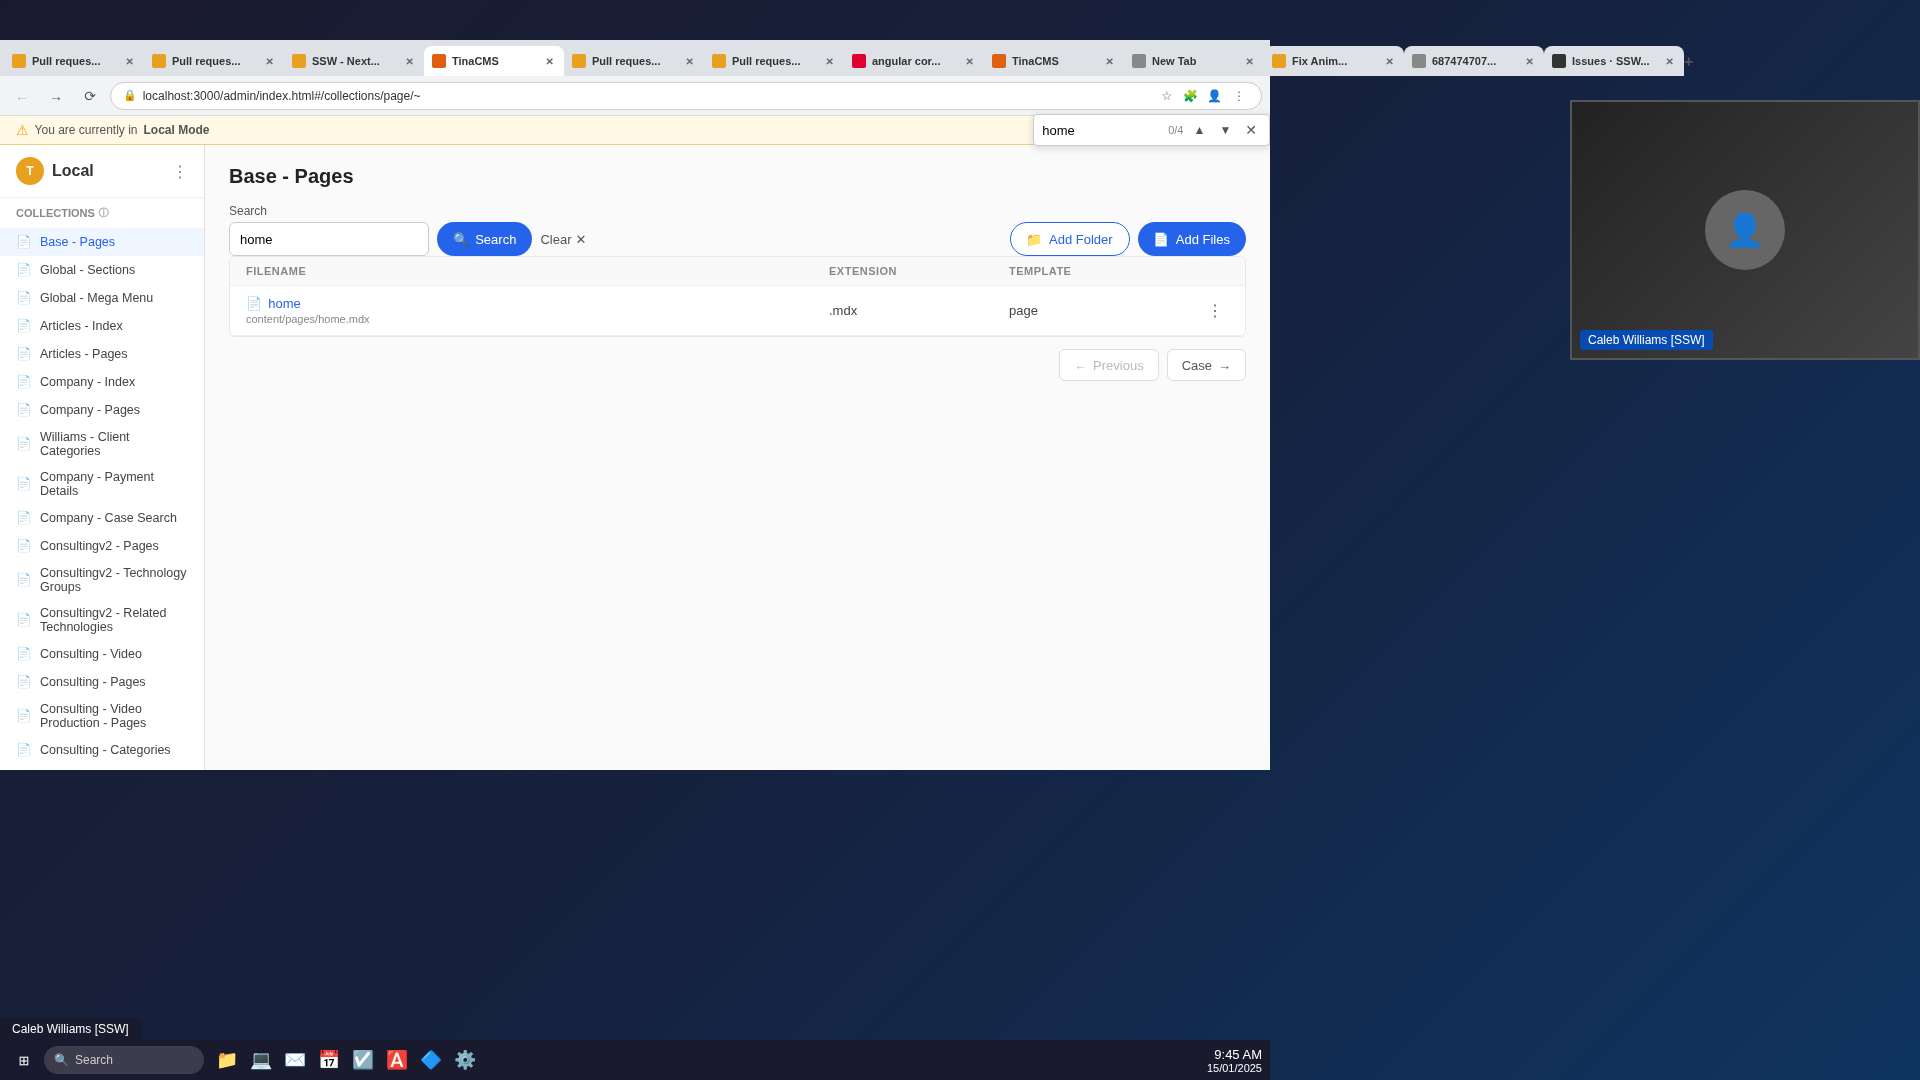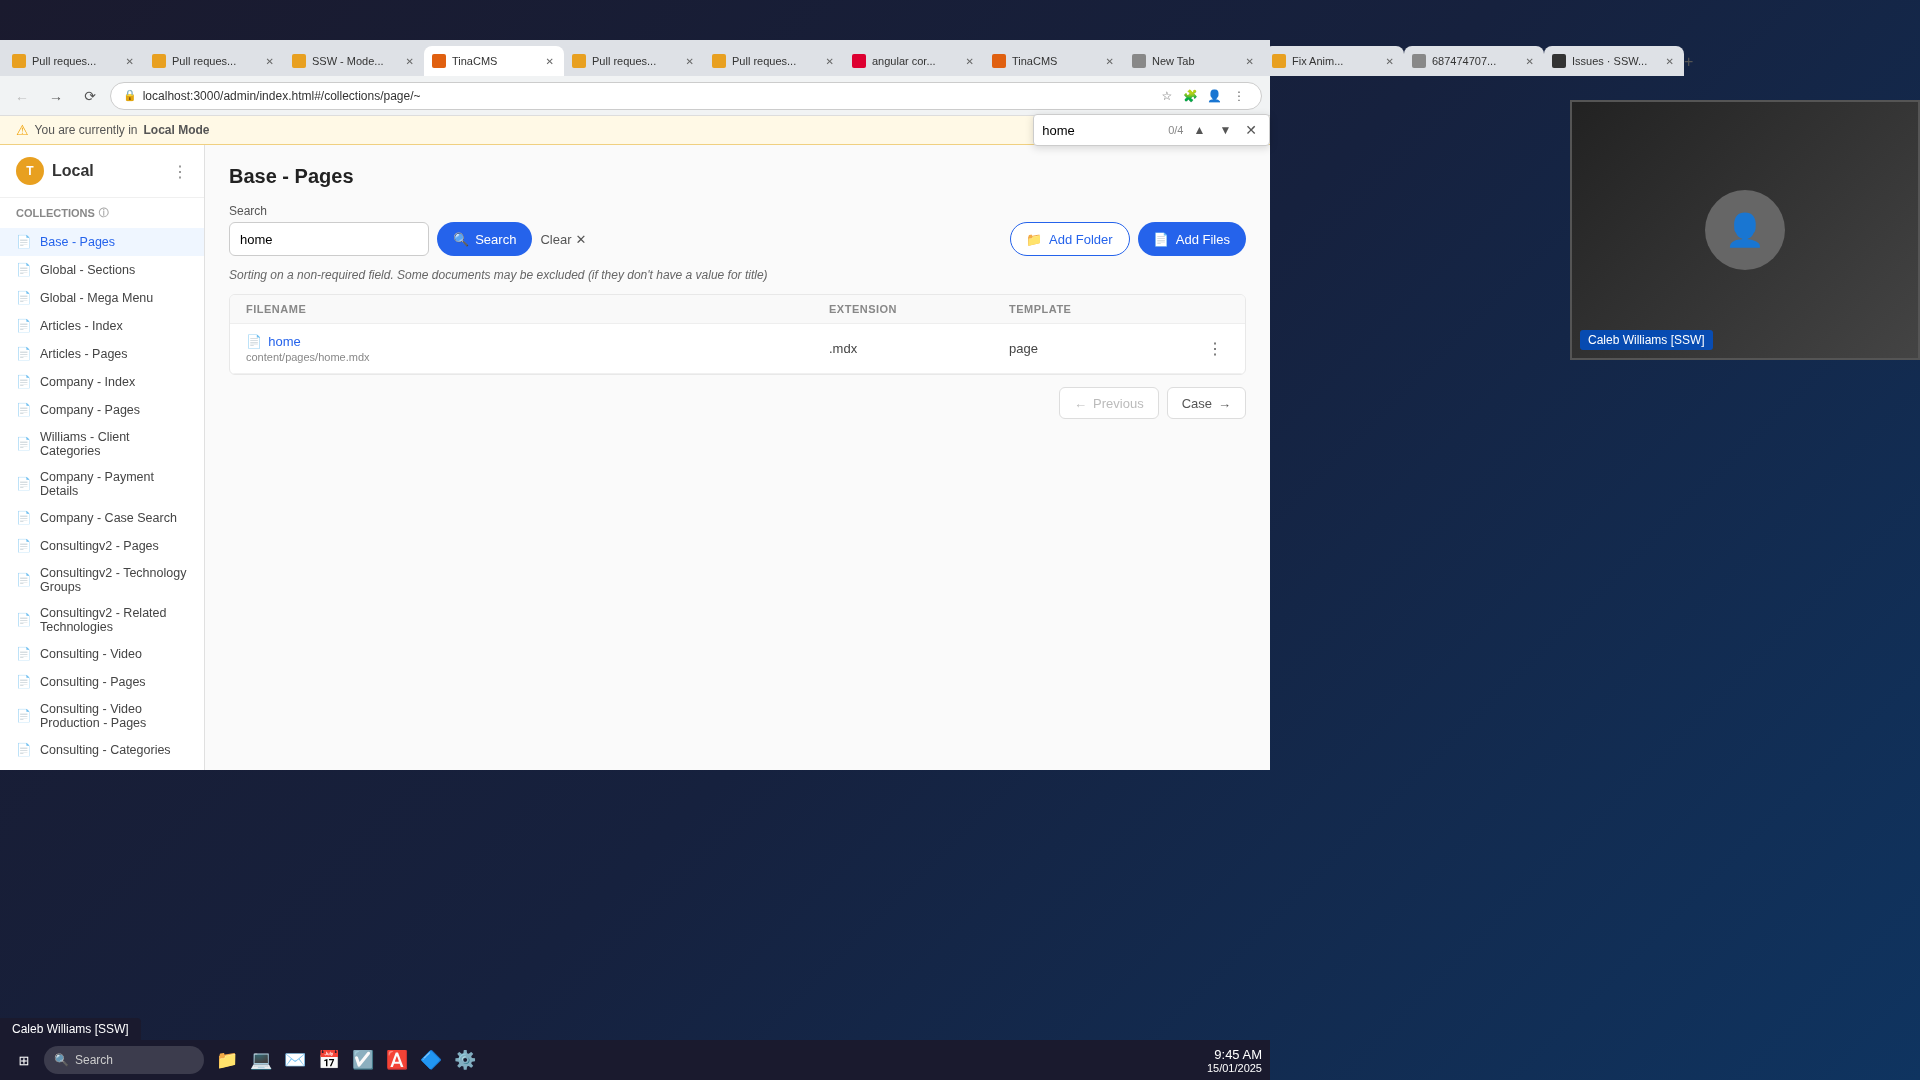--- a/index.html
+++ b/index.html
@@ -1,19 +1,19 @@
 <!DOCTYPE html>
 <html><head>
   <meta charset="utf-8">
   <style>
     * { box-sizing: border-box; margin: 0; padding: 0; }
     body { font-family: -apple-system, BlinkMacSystemFont, 'Segoe UI', sans-serif; font-size: 13px; background: #f0f0f0; overflow: hidden; height: 1080px; width: 1920px; }
 
     
-    .tab-bar { height: 36px; background: #dee1e6; display: flex; align-items: flex-end; padding-left: 4px; flex-shrink: 0; }
+    .tab-bar { height: 36px; background: #dee1e6; display: flex; align-items: flex-end; padding-left: 4px; flex-shrink: 0; font-weight: bold; }
     .tab { height: 30px; display: flex; align-items: center; padding: 0 8px; font-size: 12px; border-radius: 8px 8px 0 0; background: #dee1e6; color: #333; gap: 6px; min-width: 140px; max-width: 180px; position: relative; cursor: pointer; }
     .tab.active { background: #fff; }
     .tab-favicon { width: 14px; height: 14px; border-radius: 2px; flex-shrink: 0; }
     .tab-title { overflow: hidden; text-overflow: ellipsis; white-space: nowrap; flex: 1; font-size: 11px; }
     .tab-close { font-size: 10px; color: #666; cursor: pointer; padding: 2px; border-radius: 3px; flex-shrink: 0; }
     .new-tab-btn { width: 28px; height: 28px; display: flex; align-items: center; justify-content: center; font-size: 16px; color: #555; cursor: pointer; }
 
     
     .address-bar { height: 40px; background: #f1f3f4; display: flex; align-items: center; padding: 0 8px; gap: 6px; border-bottom: 1px solid #ddd; flex-shrink: 0; }
     .nav-btn { width: 28px; height: 28px; display: flex; align-items: center; justify-content: center; border-radius: 50%; color: #555; cursor: pointer; font-size: 14px; }
@@ -122,21 +122,21 @@
     <span class="tab-title">Pull reques...</span>
     <span class="tab-close">✕</span>
   </div>
           <div class="tab">
     <div class="tab-favicon" style="background:#e8a020;"></div>
     <span class="tab-title">Pull reques...</span>
     <span class="tab-close">✕</span>
   </div>
           <div class="tab">
     <div class="tab-favicon" style="background:#e8a020;"></div>
-    <span class="tab-title">SSW - Mode...</span>
+    <span class="tab-title">SSW - Next...</span>
     <span class="tab-close">✕</span>
   </div>
           <div class="tab active">
     <div class="tab-favicon" style="background:#e06010;"></div>
     <span class="tab-title">TinaCMS</span>
     <span class="tab-close">✕</span>
   </div>
           <div class="tab">
     <div class="tab-favicon" style="background:#e8a020;"></div>
     <span class="tab-title">Pull reques...</span>
@@ -317,21 +317,20 @@
               <span>📁</span>
               <span>Add Folder</span>
             </button>
             <button class="action-btn primary">
               <span>📄</span>
               <span>Add Files</span>
             </button>
           </div>
         </div>
 
-        <p class="sort-notice" style="margin-top:12px;">Sorting on a non-required field. Some documents may be excluded (if they don't have a value for title)</p>
 
         <div class="file-table">
           <div class="table-header">
             <div class="table-header-cell">FILENAME</div>
             <div class="table-header-cell">EXTENSION</div>
             <div class="table-header-cell">TEMPLATE</div>
             <div class="table-header-cell"></div>
           </div>
           <div id="table-rows-container">
 

